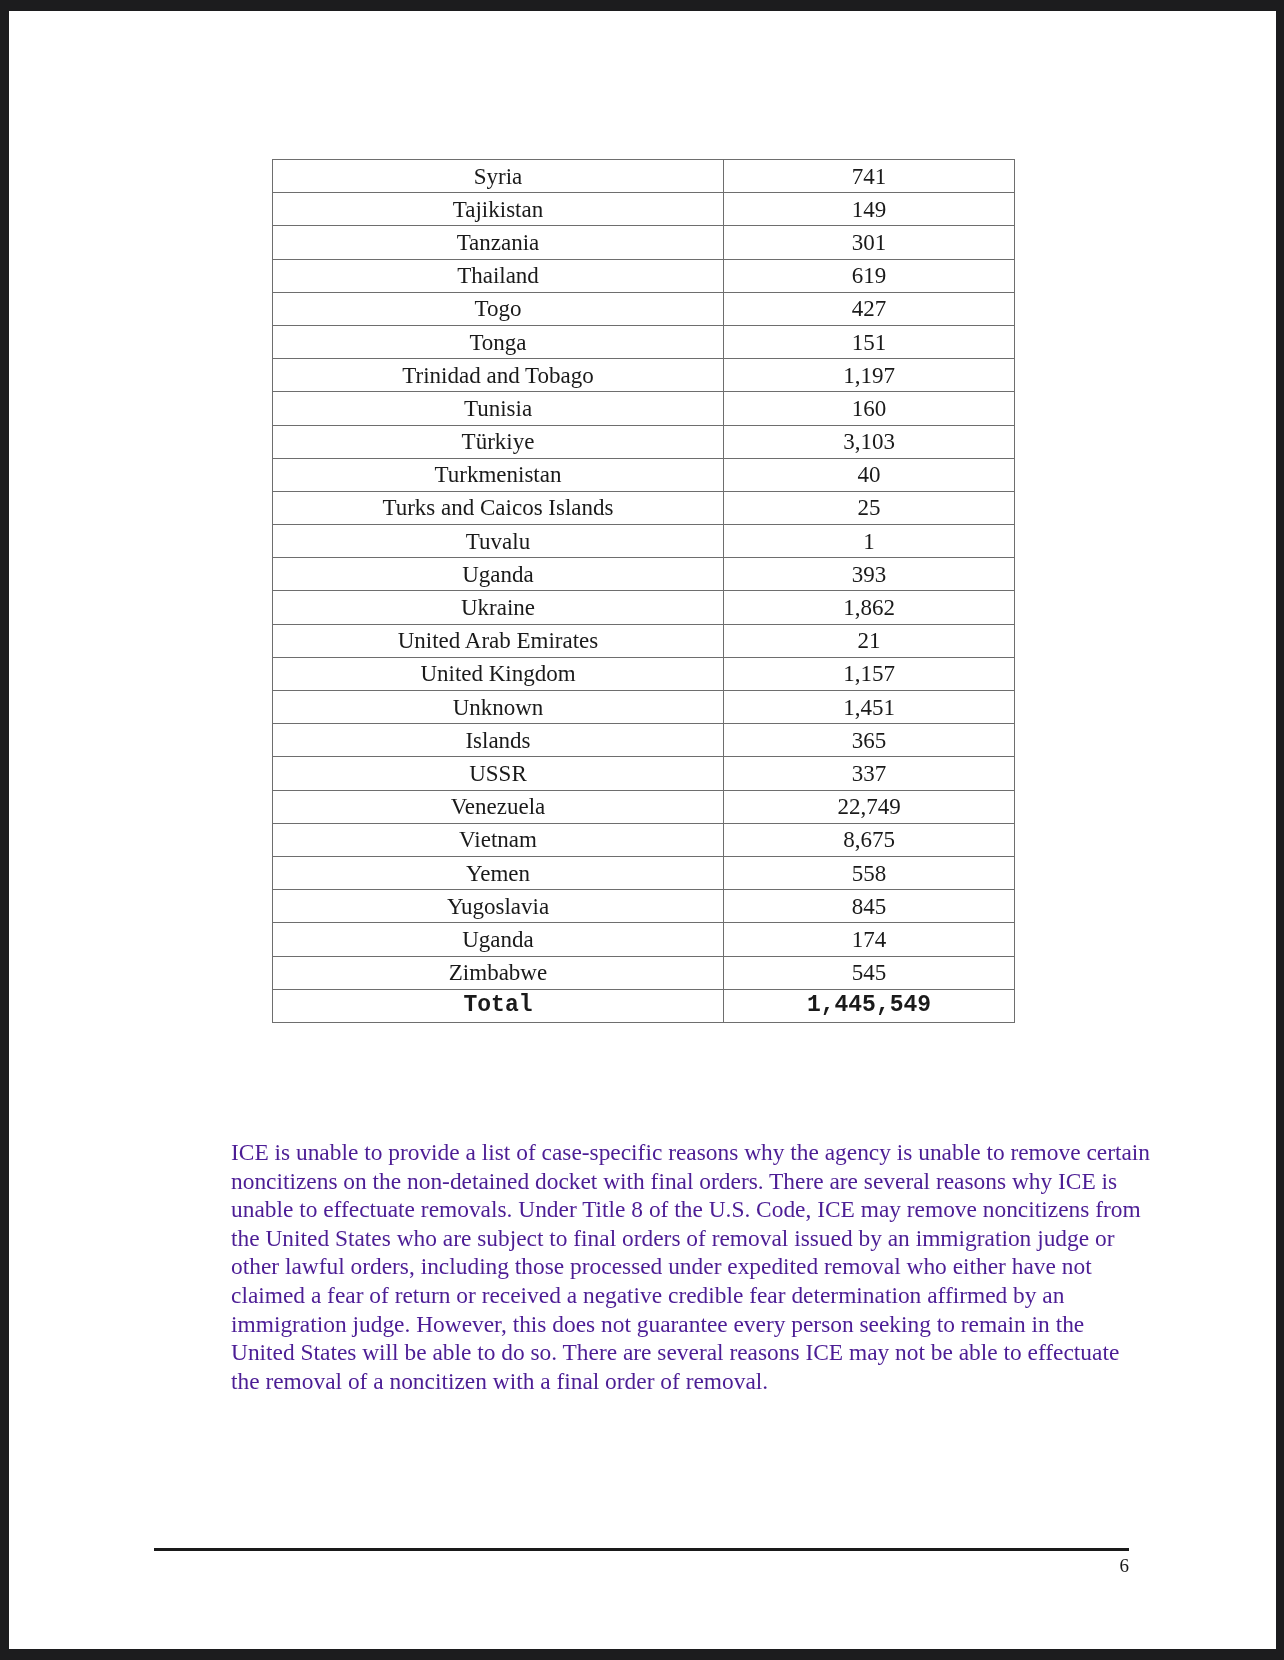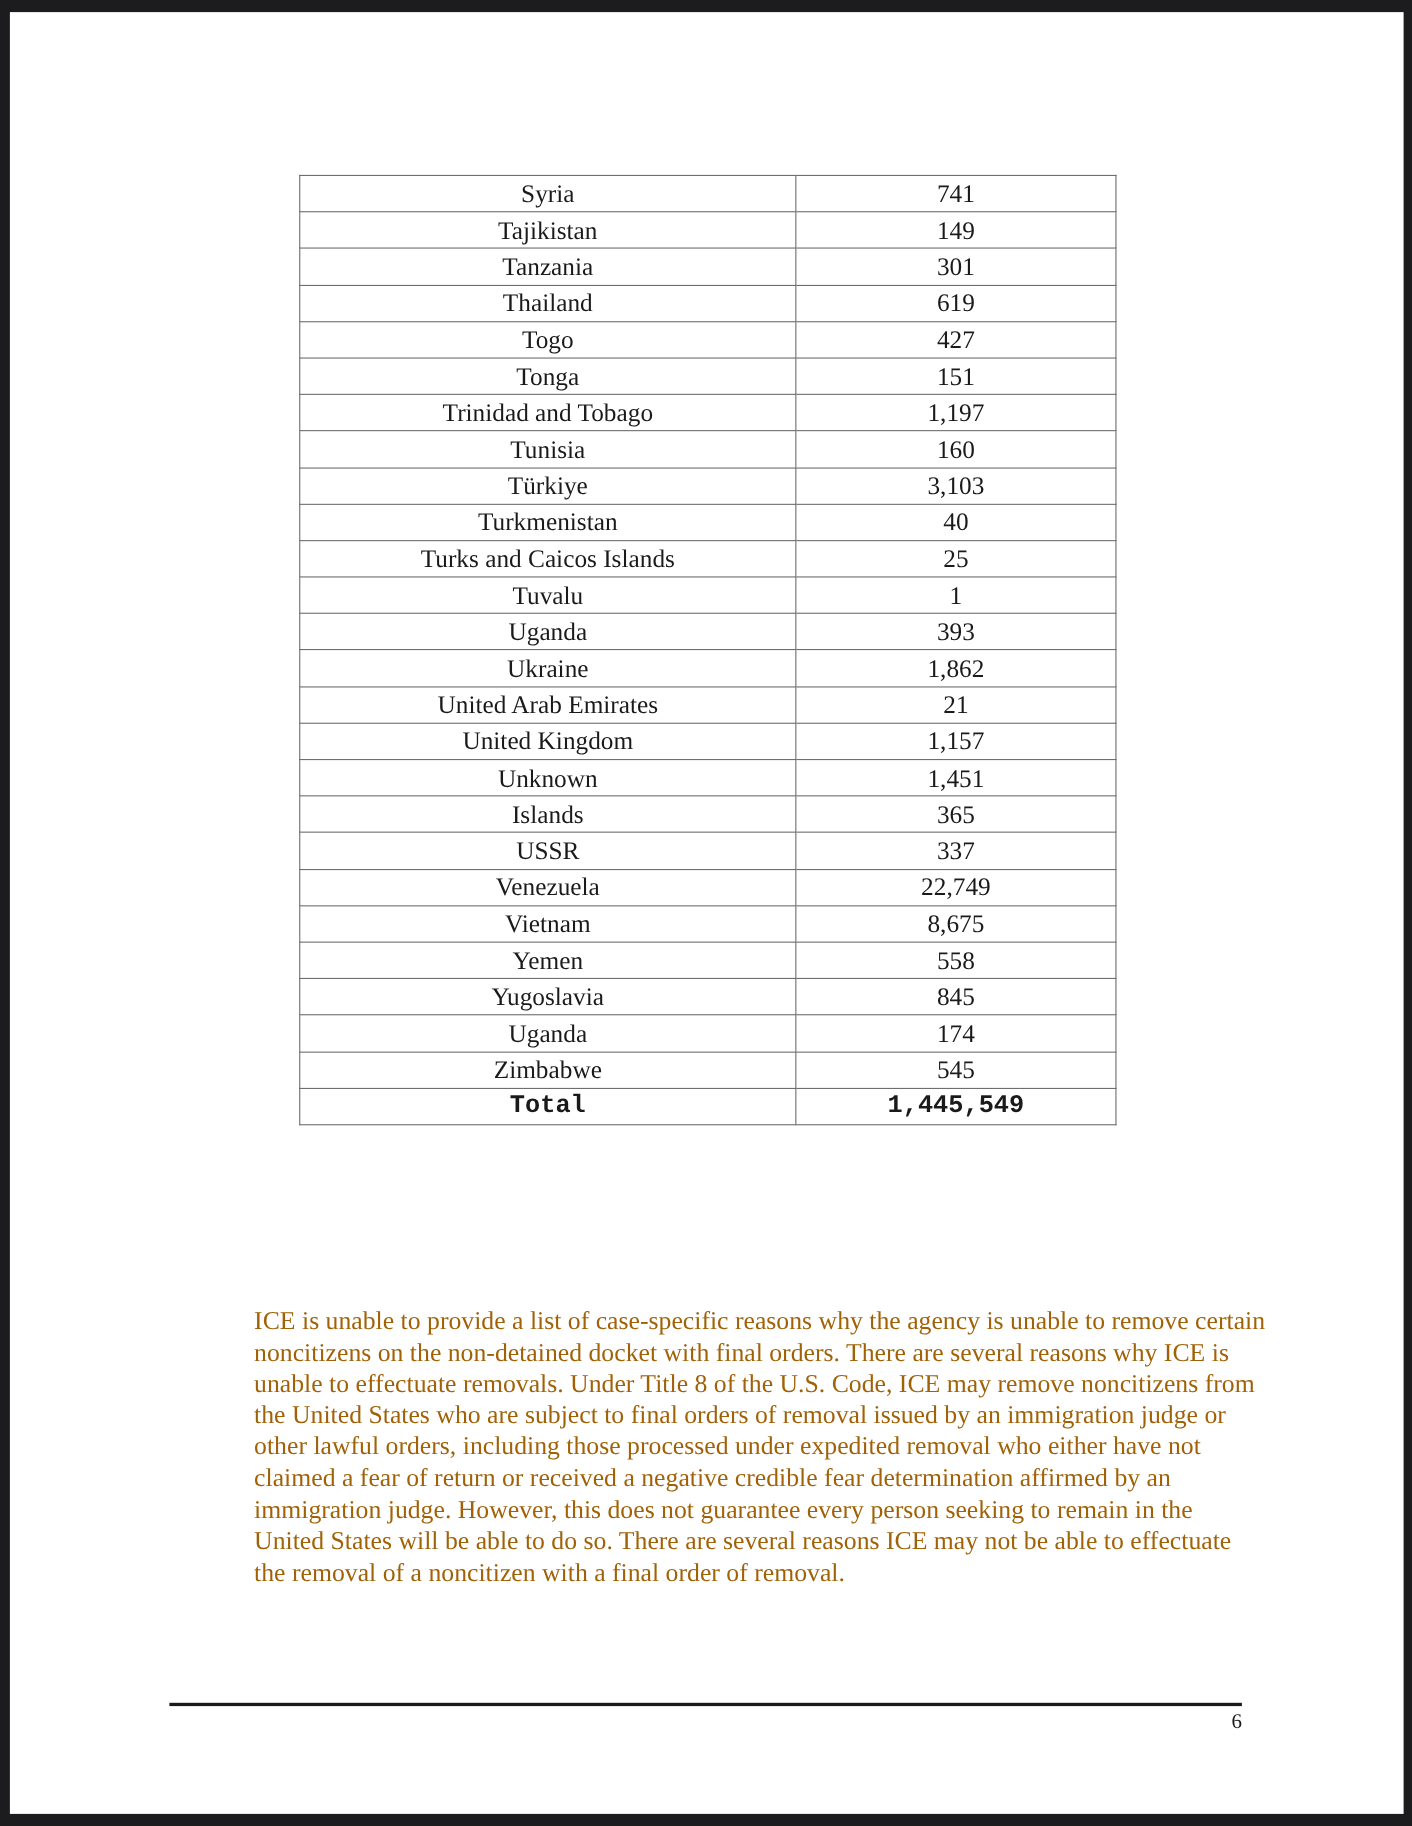--- a/index.html
+++ b/index.html
@@ -37,26 +37,26 @@
       font-size: 23px;
       line-height: 1;
       color: #1a1a1a;
     }
     .data-table td.col-country { width: 450px; }
     .data-table td.col-count { width: 290px; text-align: center; }
     .data-table tr.total-row td { font-weight: bold; font-family: Liberation Mono, monospace; }
     .body-paragraph {
       position: absolute;
       left: 222px;
-      top: 1176px;
+      top: 1127px;
       width: 920px;
       font-size: 23.4px;
       line-height: 28.6px;
       margin: 0;
-      color: #a16207;
+      color: #4c1d95;
     }
     .footer-rule {
       position: absolute;
       left: 145px;
       top: 1537px;
       width: 975px;
       height: 3px;
       background: #1a1a1a;
     }
     .page-number {

